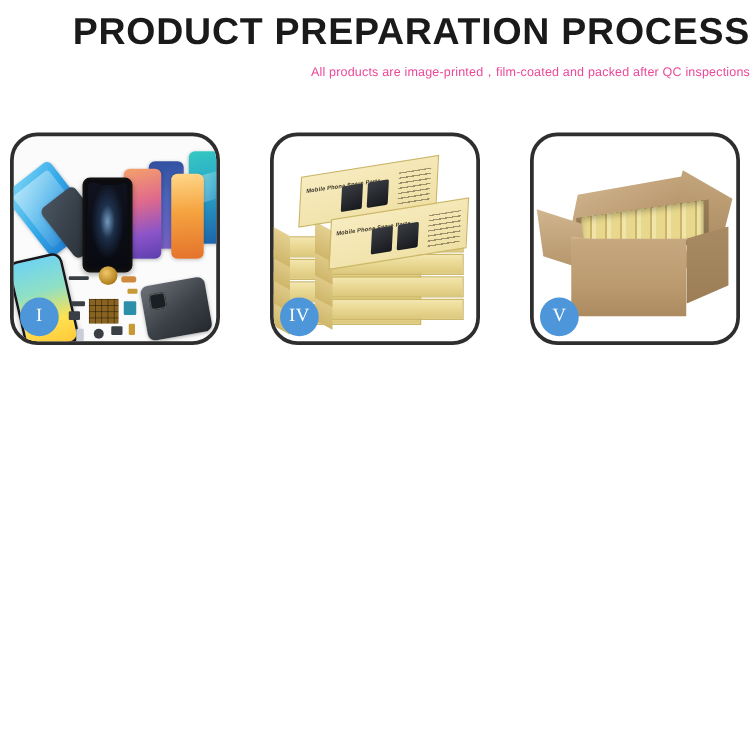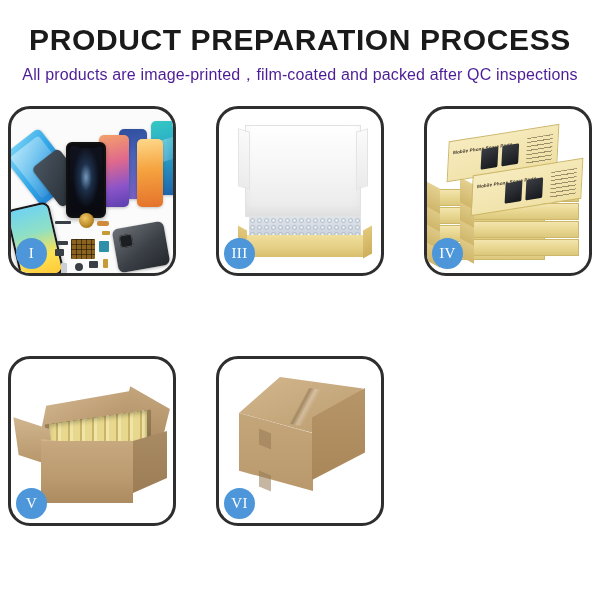--- a/index.html
+++ b/index.html
@@ -5,27 +5,27 @@
   * { box-sizing: border-box; margin: 0; padding: 0; }
   html, body {
     width: 600px; height: 600px;
     background: #ffffff;
     font-family: "Liberation Sans", sans-serif;
     overflow: hidden;
   }
   .page { position: relative; width: 600px; height: 600px; }
 
   
-  .header { padding-top: 24px; text-align: center; }
+  .header { padding-top: 10px; text-align: right; }
   .title {
     font-size: 30px; font-weight: bold; color: #1a1a1a;
     letter-spacing: 0.6px; line-height: 1.05; white-space: nowrap;
   }
   .subtitle {
-    margin-top: 9px; font-size: 16px; color: #4c1d95;
+    margin-top: 9px; font-size: 10px; color: #ec4899;
     letter-spacing: 0.15px; white-space: nowrap;
   }
 
   
   .grid {
     position: absolute; left: 8px; top: 106px;
     width: 584px;
     display: grid;
     grid-template-columns: repeat(3, 168px);
     grid-template-rows: repeat(2, 170px);
@@ -325,28 +325,20 @@
           <div class="pt" style="left:20px;top:44px;width:8px;height:8px;border-radius:50%;"></div>
           <div class="pt" style="left:6px;top:44px;width:6px;height:10px;background:#c9ced6;"></div>
           <div class="pt" style="left:34px;top:42px;width:9px;height:7px;"></div>
           <div class="pt gold" style="left:48px;top:40px;width:5px;height:9px;"></div>
         </div>
       </div>
       <div class="badge">I</div>
     </div>
 
 
-    <div class="panel p3">
-      <div class="scene">
-        <div class="b3-lid"></div>
-        <div class="b3-bubble"></div>
-        <div class="b3-base"></div>
-      </div>
-      <div class="badge">III</div>
-    </div>
 
     <div class="panel p4">
       <div class="scene">
         <div class="stack">
           <div class="ybox" style="left:6px;top:120px;">
               <span class="side"></span>
             </div>
           <div class="ybox" style="left:6px;top:102px;">
               <span class="side"></span>
             </div>
@@ -395,28 +387,15 @@
           <div class="c5-goods"></div>
           <div class="flap flap-left"></div>
           <div class="flap flap-front"></div>
           <div class="c5-front"></div>
           <div class="c5-side"></div>
         </div>
       </div>
       <div class="badge">V</div>
     </div>
 
-    <div class="panel p6">
-      <div class="scene">
-        <div class="c6">
-          <div class="c6-top"></div>
-          <div class="c6-seam"></div>
-          <div class="c6-left"></div>
-          <div class="c6-right"></div>
-          <div class="tape tape-a"></div>
-          <div class="tape tape-b"></div>
-        </div>
-      </div>
-      <div class="badge">VI</div>
-    </div>
 
   </div>
 </div>
 
 </body></html>

